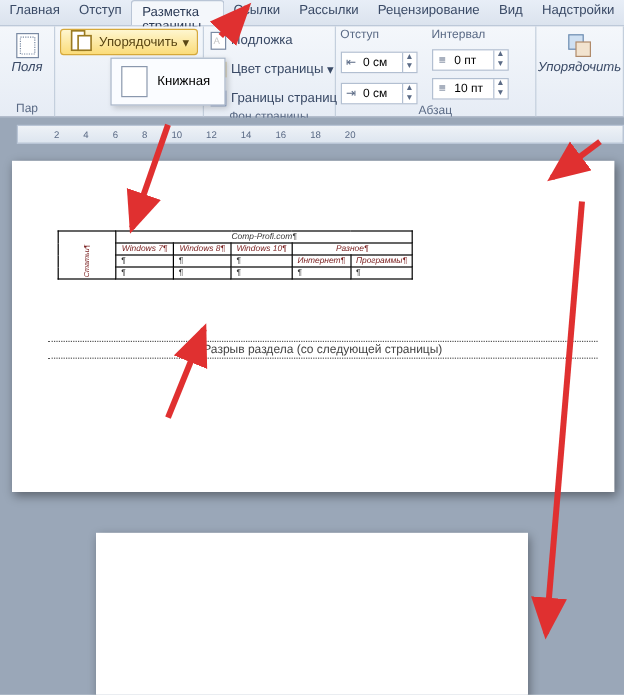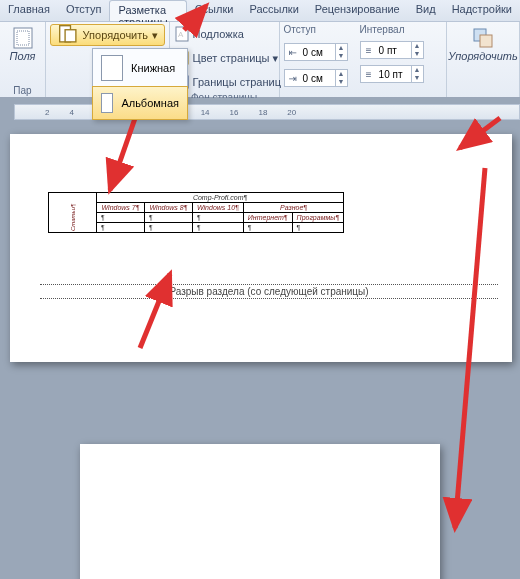--- a/index.html
+++ b/index.html
@@ -110,21 +110,21 @@
   .ruler {
     position: absolute; top: 6px; left: 14px; right: 0; height: 16px;
     background: linear-gradient(#eef2f7,#dde5ef);
     border: 1px solid #b9c5d6;
     font-size: 8px; color: #5a6a85;
     display: flex; align-items: center; padding-left: 30px; gap: 20px;
     overflow: hidden;
   }
   .page1 {
     position: absolute; left: 10px; top: 36px;
-    width: 502px; height: 228px;
+    width: 502px; height: 276px;
     background: #fff; box-shadow: 2px 3px 8px rgba(0,0,0,.4);
   }
   .page2 {
     position: absolute; left: 80px; top: 346px;
     width: 360px; height: 200px;
     background: #fff; box-shadow: 2px 3px 8px rgba(0,0,0,.4);
   }
   .tbl {
     position: absolute; left: 38px; top: 58px;
     border-collapse: collapse; font-size: 7px;
@@ -187,24 +187,20 @@
         </span>
         <span>Упорядочить</span>
         <span>▾</span>
       </div>
     </div>
 
     <div class="dropdown-pane">
       <div class="dd-item">
         <span class="dd-ico"></span>
         <span>Книжная</span>
-      </div>
-      <div class="dd-item sel">
-        <span class="dd-ico land"></span>
-        <span>Альбомная</span>
       </div>
     </div>
   </div>
 
   <div class="group" style="width:110px">
     <div class="group-body" style="flex-direction:column">
       <div class="smallrow">
         <span class="ico"><svg viewBox="0 0 16 16">
               <rect x="2" y="1" width="12" height="14" fill="#fff" stroke="#7a8aa3"></rect>
               <text x="4" y="11" font-size="8" fill="#c7c7c7">A</text>
@@ -262,20 +258,21 @@
         <div class="spin">
           <span class="glyph">≡</span>
           <span class="val">10 пт</span>
           <span class="arrows">
               <span>▲</span>
               <span>▼</span>
             </span>
         </div>
       </div>
     </div>
+    <div class="group-label">Абзац</div>
   </div>
 
   <div class="group" style="flex:1">
     <div class="group-body">
       <div class="bigbtn" style="width:64px">
         <span class="ico"><svg viewBox="0 0 24 24">
               <rect x="3" y="3" width="12" height="12" fill="#cfe0f2" stroke="#6a8ab0"></rect>
               <rect x="9" y="9" width="12" height="12" fill="#f2e3cf" stroke="#b08a6a"></rect>
             </svg></span>
         <span>Упорядочить</span>

